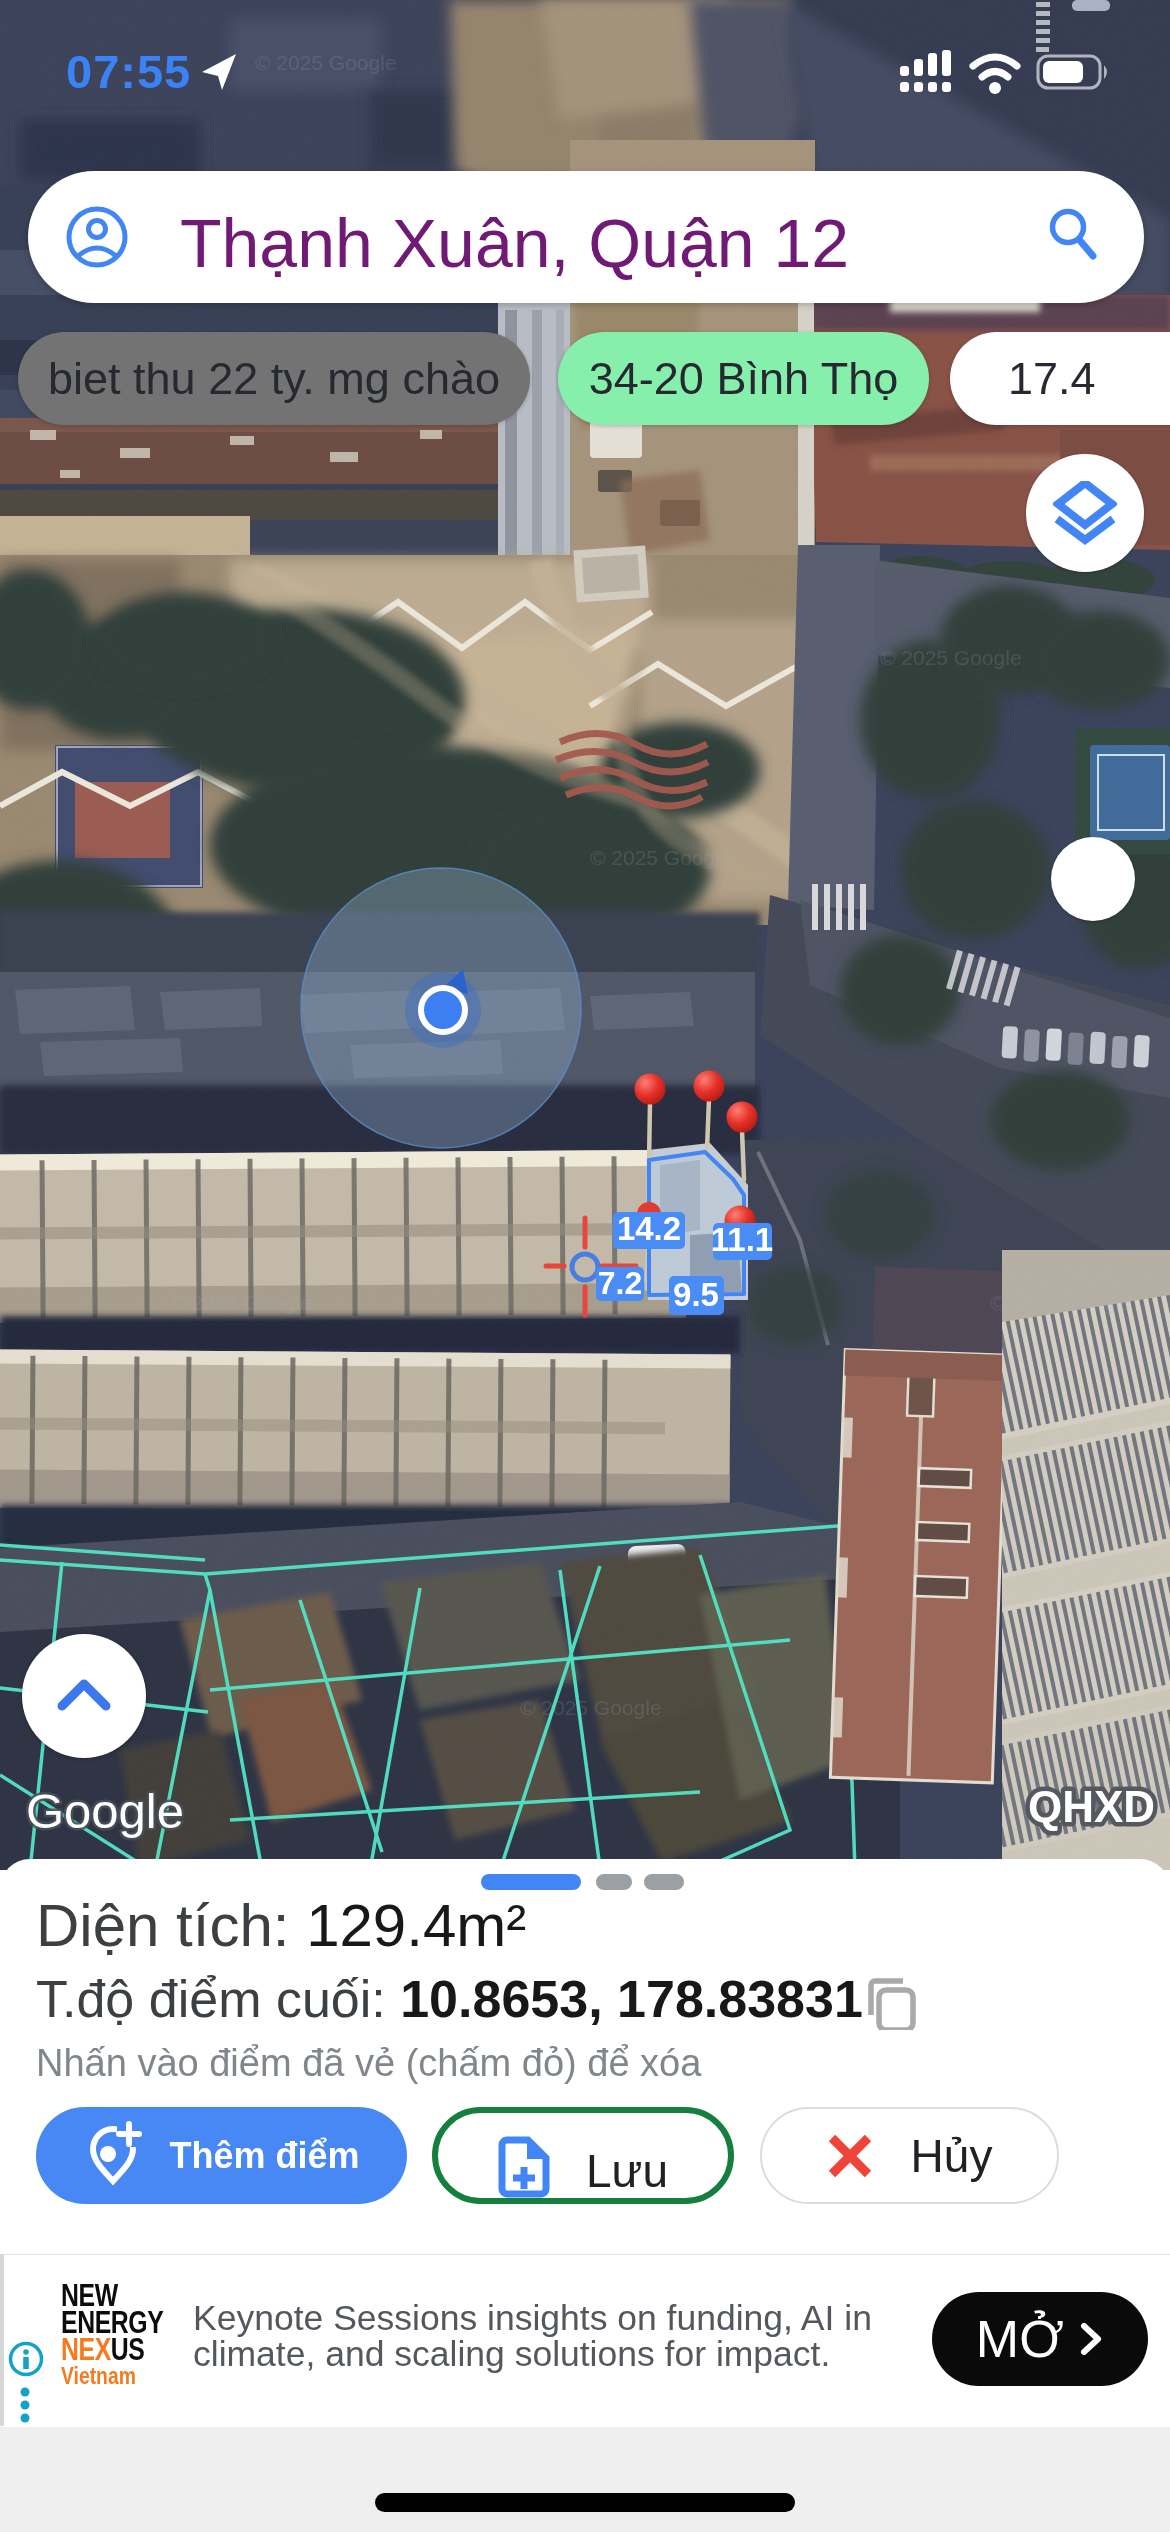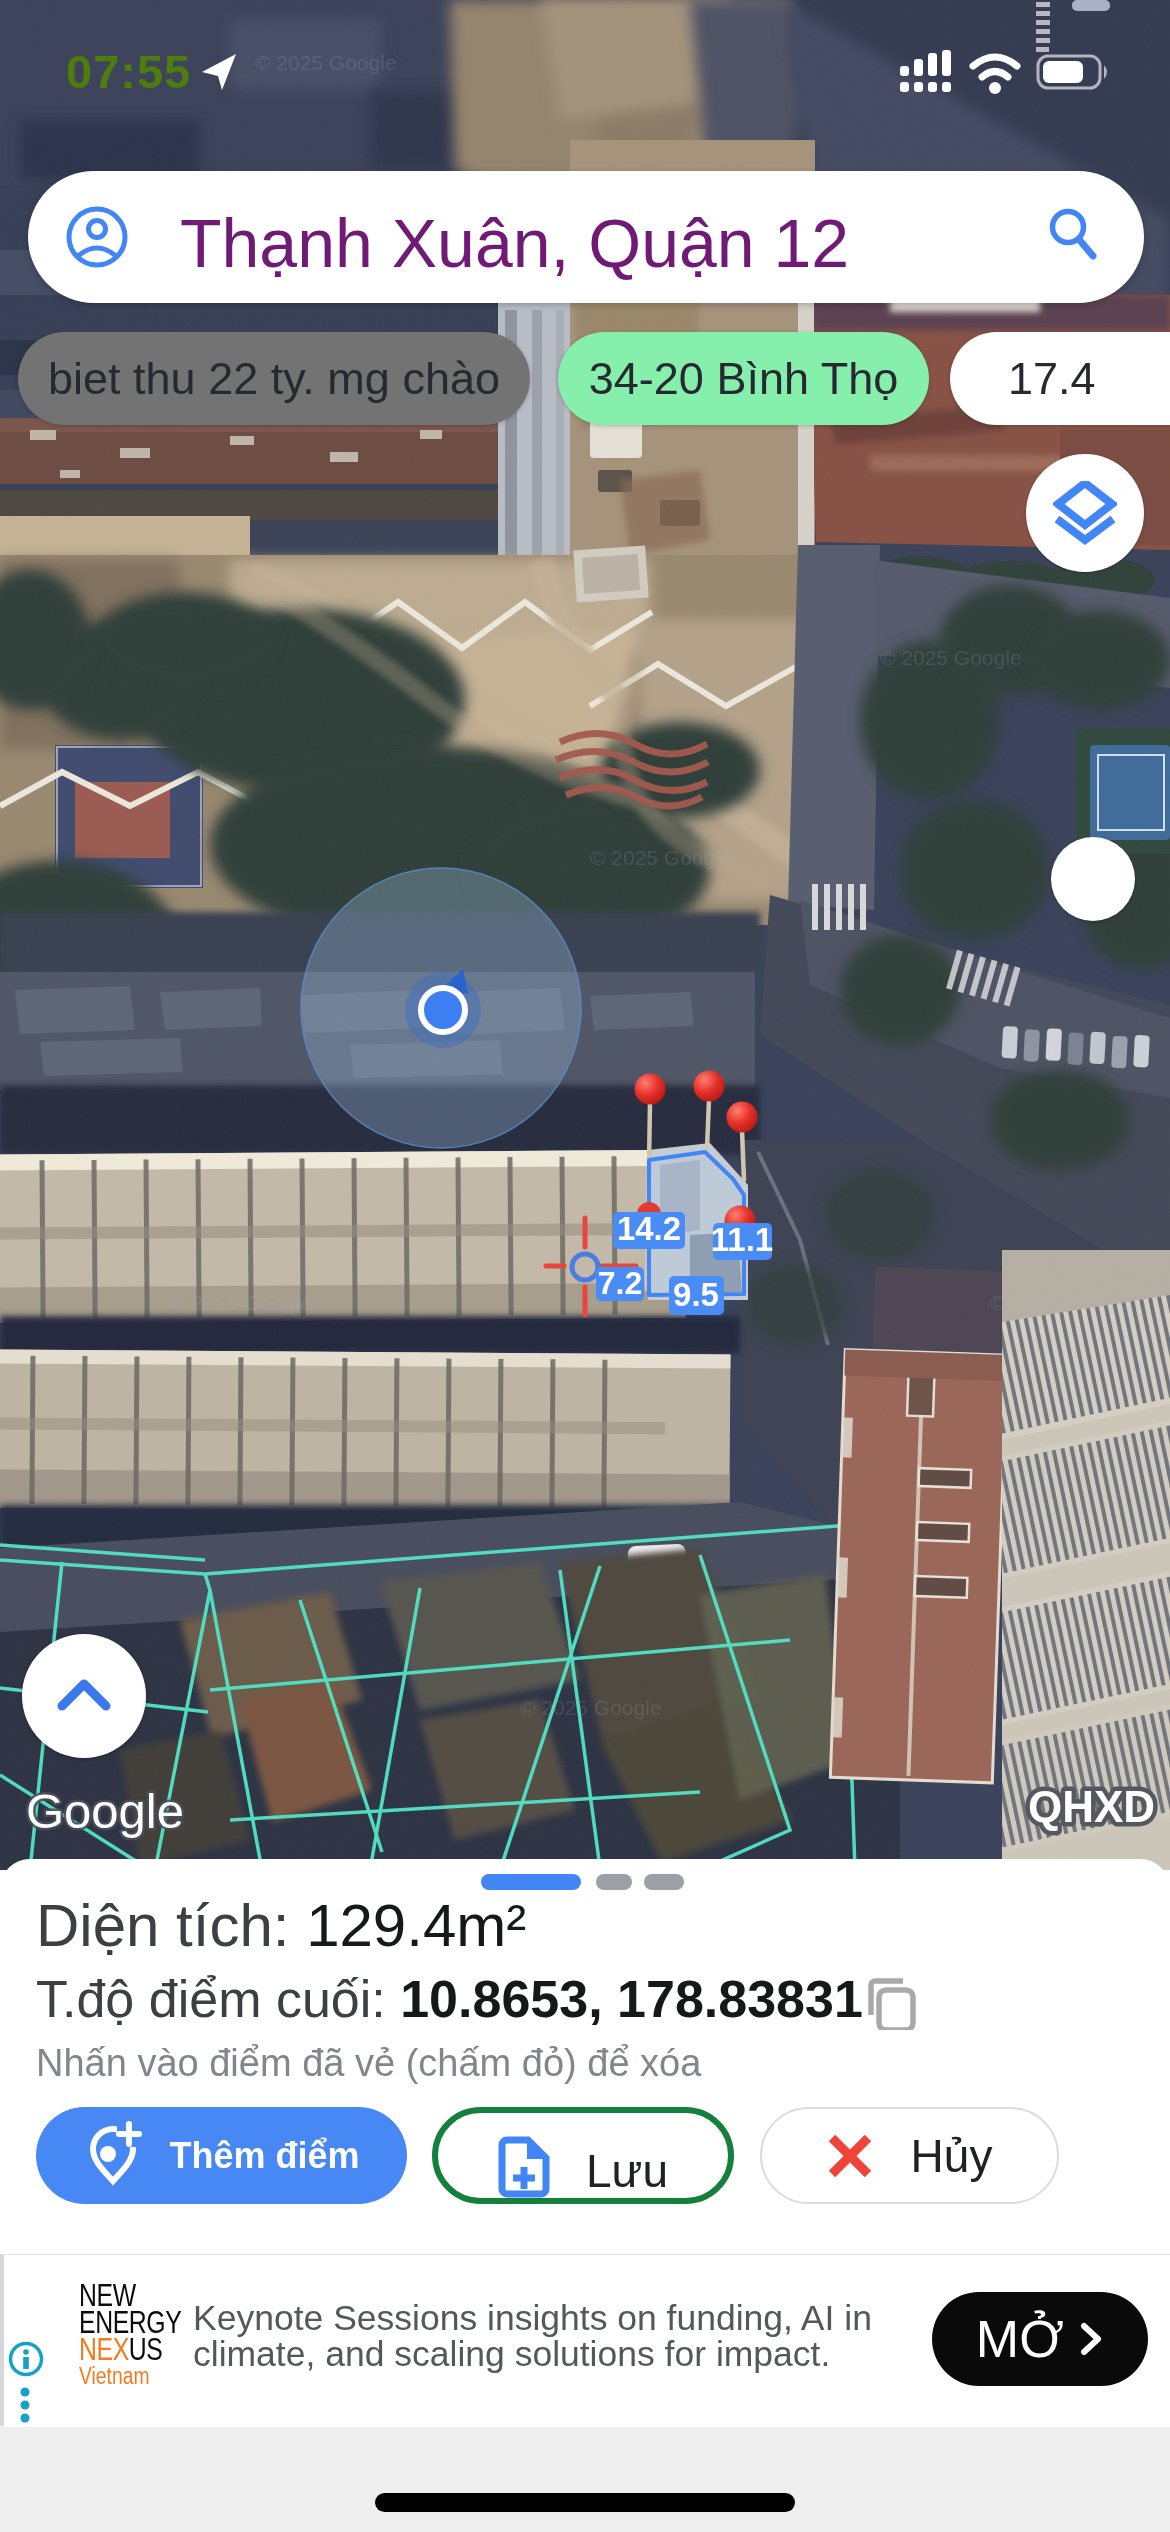--- a/index.html
+++ b/index.html
@@ -498,21 +498,21 @@
       <text x="620" y="1294" font-size="32">7.2</text>
       <rect x="669" y="1276" width="55" height="39" rx="5" fill="#4a8cf5"></rect>
       <text x="696" y="1306">9.5</text>
     </g>
 
     <text x="26" y="1828" font-family="Liberation Sans" font-size="49" fill="#ffffff" stroke="#4a4f59" stroke-width="5" paint-order="stroke" stroke-linejoin="round" stroke-opacity="0.85">Google</text>
     <text x="1028" y="1822" font-family="Liberation Sans" font-weight="bold" font-size="44" fill="#ffffff" stroke="#55585f" stroke-width="9" paint-order="stroke" stroke-linejoin="round">QHXD</text>
   </g>
 </svg>
 
-<div class="abs" style="left:66px;top:44px;color:#4d7c0f;font-size:47px;font-weight:bold;letter-spacing:1px">07:55</div>
+<div class="abs" style="left:66px;top:44px;color:#3b82f6;font-size:47px;font-weight:bold;letter-spacing:1px">07:55</div>
 <svg class="abs" style="left:198px;top:52px" width="44" height="40" viewBox="0 0 44 40">
   <path d="M38,2 L4,20 L20,24 L24,38 Z" fill="#fff"></path>
 </svg>
 <svg class="abs" style="left:900px;top:50px" width="210" height="44" viewBox="0 0 210 44">
 
   <g fill="#fff">
     <rect x="0" y="16" width="9" height="10" rx="3"></rect>
     <rect x="14" y="9" width="9" height="17" rx="3"></rect>
     <rect x="28" y="3" width="9" height="23" rx="3"></rect>
     <rect x="42" y="0" width="9" height="26" rx="3"></rect>
@@ -607,21 +607,21 @@
 
 <div class="abs" style="left:0;top:2254px;width:1170px;height:172px;background:#fff;border-top:1px solid #e3e3e3;border-left:4px solid #d7d7d7;box-sizing:border-box"></div>
 <svg class="abs" style="left:7px;top:2340px" width="38" height="90" viewBox="0 0 38 90">
   <circle cx="19" cy="19" r="15.5" fill="none" stroke="#14a3c7" stroke-width="3.5"></circle>
   <circle cx="19" cy="12" r="2.8" fill="#14a3c7"></circle>
   <rect x="16.2" y="17" width="5.6" height="12" fill="#14a3c7"></rect>
   <circle cx="18" cy="52" r="4.5" fill="#14a3c7"></circle>
   <circle cx="18" cy="65" r="4.5" fill="#14a3c7"></circle>
   <circle cx="18" cy="78" r="4.5" fill="#14a3c7"></circle>
 </svg>
-<div class="abs" style="left:79px;top:2282px;width:120px;line-height:27px;font-weight:normal;color:#0c0c0c;white-space:nowrap">
+<div class="abs" style="left:61px;top:2282px;width:120px;line-height:27px;font-weight:bold;color:#0c0c0c;white-space:nowrap">
   <div style="font-size:31px;transform:scaleX(0.80);transform-origin:0 0;letter-spacing:-0.5px">NEW</div>
   <div style="font-size:31px;transform:scaleX(0.80);transform-origin:0 0;letter-spacing:-0.5px">ENERGY</div>
   <div style="font-size:31px;transform:scaleX(0.80);transform-origin:0 0;letter-spacing:-0.5px"><span style="color:#f47b20">NEX</span>US</div>
   <div style="font-size:23px;transform:scaleX(0.84);transform-origin:0 0;color:#f47b20">Vietnam</div>
 </div>
 <div class="abs" style="left:193px;top:2300px;width:760px;font-size:35.5px;line-height:36px;color:#54585d">Keynote Sessions insights on funding, AI in<br>climate, and scaling solutions for impact.</div>
 <div class="abs" style="left:932px;top:2292px;width:216px;height:94px;background:#0a0a0a;border-radius:47px;
      display:flex;align-items:center;justify-content:center;color:#fff;font-size:52px">MỞ&nbsp;
   <svg width="26" height="34" viewBox="0 0 26 34">
       <path d="M6,4 L20,17 L6,30" fill="none" stroke="#fff" stroke-width="6" stroke-linecap="round" stroke-linejoin="round"></path>

